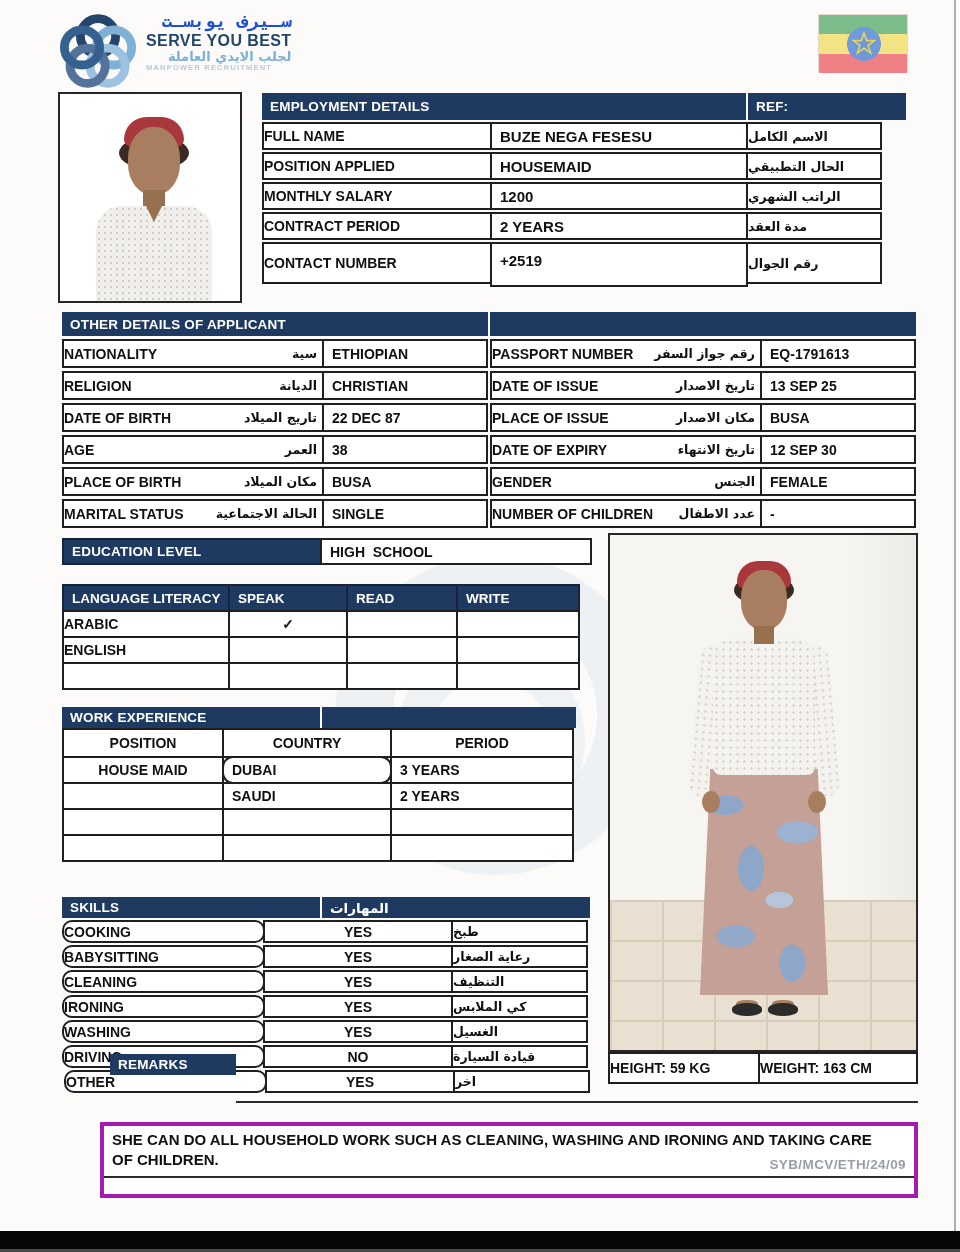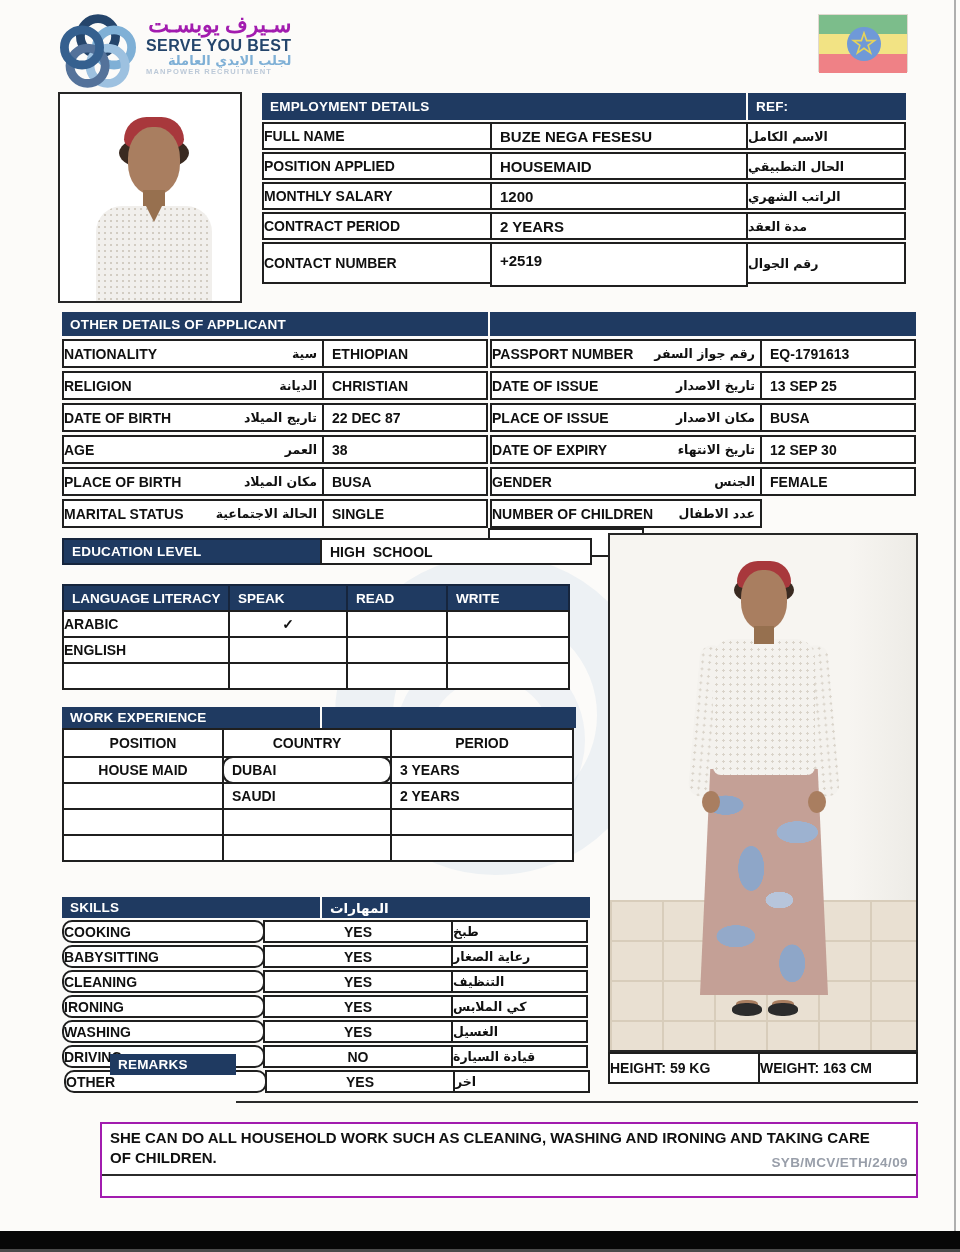--- a/index.html
+++ b/index.html
@@ -19,70 +19,70 @@
   .ar  { font-family:"DejaVu Sans", sans-serif; direction:rtl; font-weight:bold; font-size:12.5px; }
   .center { justify-content:center; padding-left:0 !important; }
 
   
   .wm-ring { position:absolute; border-radius:50%; pointer-events:none; }
   .wm1 { left:335px; top:555px; width:320px; height:320px; border:58px solid rgba(150,185,220,.14); }
   .wm2 { left:395px; top:645px; width:190px; height:190px; border:34px solid rgba(150,185,220,.12); }
 
   
   .logo-text { line-height:1.08; }
-  .logo-ar-title { color:#a21caf; font-family:Liberation Serif, serif; font-weight:bold; font-size:22px; direction:rtl; }
+  .logo-ar-title { color:#1d4ed8; font-family:Liberation Mono, monospace; font-weight:bold; font-size:18px; direction:rtl; }
   .logo-title { color:#24456b; font-weight:bold; font-size:16px; letter-spacing:.4px; }
   .logo-ar-sub { color:#7fb0d6; font-family:"DejaVu Sans",sans-serif; font-weight:bold; font-size:13px; direction:rtl; }
   .logo-sub { color:#bcc9d8; font-weight:bold; font-size:7.5px; letter-spacing:1.2px; }
 
   
   .flag { left:818px; top:14px; width:90px; height:58px; border:1px solid #e0d9d0; }
   .flag .stripe { height:19.3px; }
   .flag .emblem { position:absolute; left:28px; top:12px; width:34px; height:34px;
     border-radius:50%; background:#6f99d8; display:flex; align-items:center; justify-content:center; }
 
   
   .photo-frame { border:2px solid #262626; background:#fff; overflow:hidden; }
 
   
   .seg { padding:0 8px; font-size:13.5px; letter-spacing:.2px; }
 
   
   .emp-row > .c1 { width:230px; }
   .emp-row > .c2 { width:258px; }
-  .emp-row > .c3 { width:160px; justify-content:flex-end; padding-right:8px; }
+  .emp-row > .c3 { width:136px; justify-content:flex-end; padding-right:8px; }
   .emp-row .val { font-size:15px; }
 
   
   .od-lrow > .c1 { width:262px; justify-content:space-between; padding-right:5px; }
   .od-lrow > .c2 { width:166px; }
   .od-rrow > .c1 { width:272px; justify-content:space-between; padding-right:5px; }
   .od-rrow > .c2 { width:156px; }
 
   .edu-val { white-space:pre; }
 
   
   .lang-head > div, .lang-row > div { height:28px; }
-  .lang-c1 { width:168px; } .lang-c2 { width:120px; } .lang-c3 { width:102px; } .lang-c4 { width:124px; }
+  .lang-c1 { width:168px; } .lang-c2 { width:120px; } .lang-c3 { width:112px; } .lang-c4 { width:124px; }
   .lang-row { margin-top:-2px; }
   .band-cell { border:2px solid #16253d; background:#1f3a61; color:#fff; font-weight:bold;
     font-size:13.5px; display:flex; align-items:center; padding-left:8px; }
 
   
   .we-row > .c1 { width:162px; } .we-row > .c2 { width:170px; } .we-row > .c3 { width:184px; }
   .we-row { margin-top:-2px; }
 
   
   .sk-row > .c1 { width:203px;border-radius:10px; } .sk-row > .c2 { width:190px; } .sk-row > .c3 { width:137px; justify-content:flex-end; padding-right:8px; }
 
   
   .ph-row > .c1 { width:152px; } .ph-row > .c2 { width:160px; }
 
   
-  .remarks-box { border:2px solid #a21caf; background:#fff; }
+  .remarks-box { border:4px solid #a21caf; background:#fff; }
   .remarks-text { font-weight:bold; font-size:15px; padding:4px 8px; line-height:1.35; }
   .remarks-line { position:absolute; left:0; right:0; top:50px; border-top:2px solid #2b2b2b; }
   .remarks-code { position:absolute; right:8px; top:31px; color:#989ea9; font-weight:bold; font-size:13.5px; letter-spacing:.4px; }
 
   
   .pp-band { position:absolute; left:64px; top:23px; width:60px; height:30px; background:#a8383c; border-radius:30px 30px 10px 10px; }
   .pp-hair { position:absolute; left:59px; top:42px; width:70px; height:34px; background:#3a2a21; border-radius:50%; }
   .pp-face { position:absolute; left:68px; top:33px; width:52px; height:68px; background:#a97e60; border-radius:46%; }
   .pp-neck { position:absolute; left:83px; top:96px; width:22px; height:20px; background:#97704f; }
   .pp-shirt { position:absolute; left:36px; top:112px; width:116px; height:98px;
@@ -286,21 +286,21 @@
             </div>
           <div class="cell c2 val" style="height:29px;">12 SEP 30</div>
         </div>
         <div class="row od-rrow" style="margin-top:3px;">
           <div class="cell c1 lbl" style="height:29px;">
               <span>GENDER</span>
               <span class="ar">الجنس</span>
             </div>
           <div class="cell c2 val" style="height:29px;">FEMALE</div>
         </div>
-        <div class="row od-rrow" style="margin-top:3px;flex-direction:column;">
+        <div class="row od-rrow" style="margin-top:3px;">
           <div class="cell c1 lbl" style="height:29px;">
               <span>NUMBER OF CHILDREN</span>
               <span class="ar">عدد الاطفال</span>
             </div>
           <div class="cell c2 val" style="height:29px;">-</div>
         </div>
       </div>
     </div>
   </div>
 

